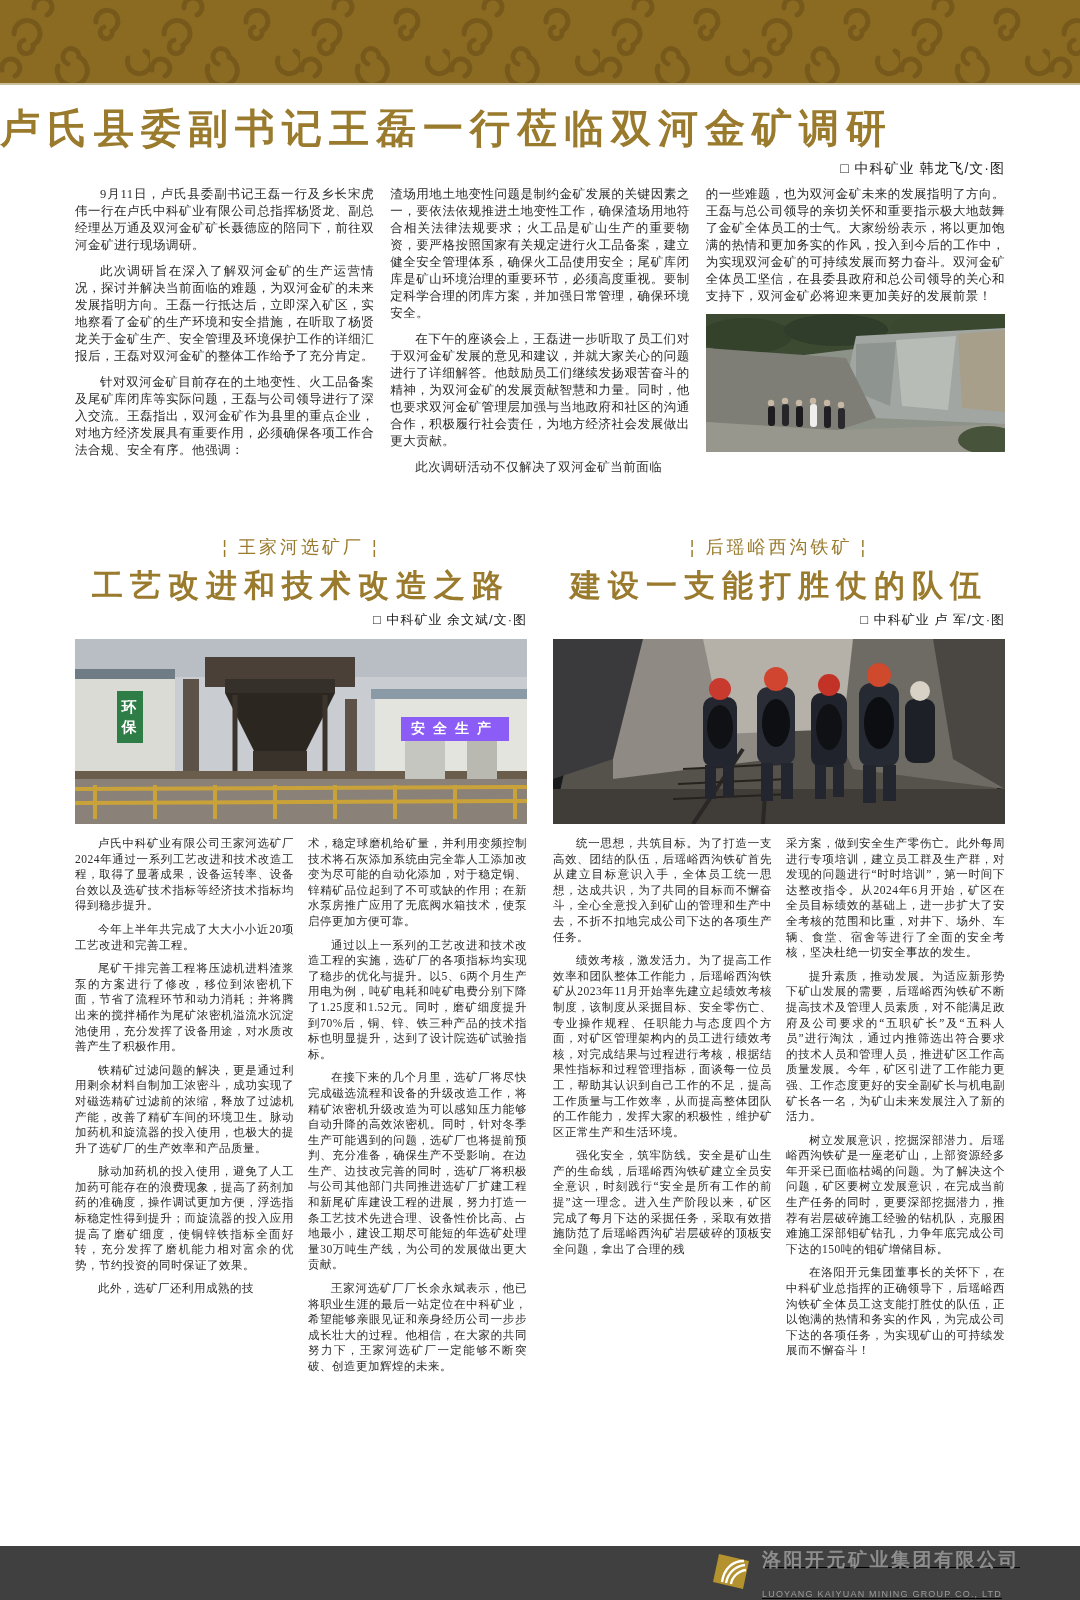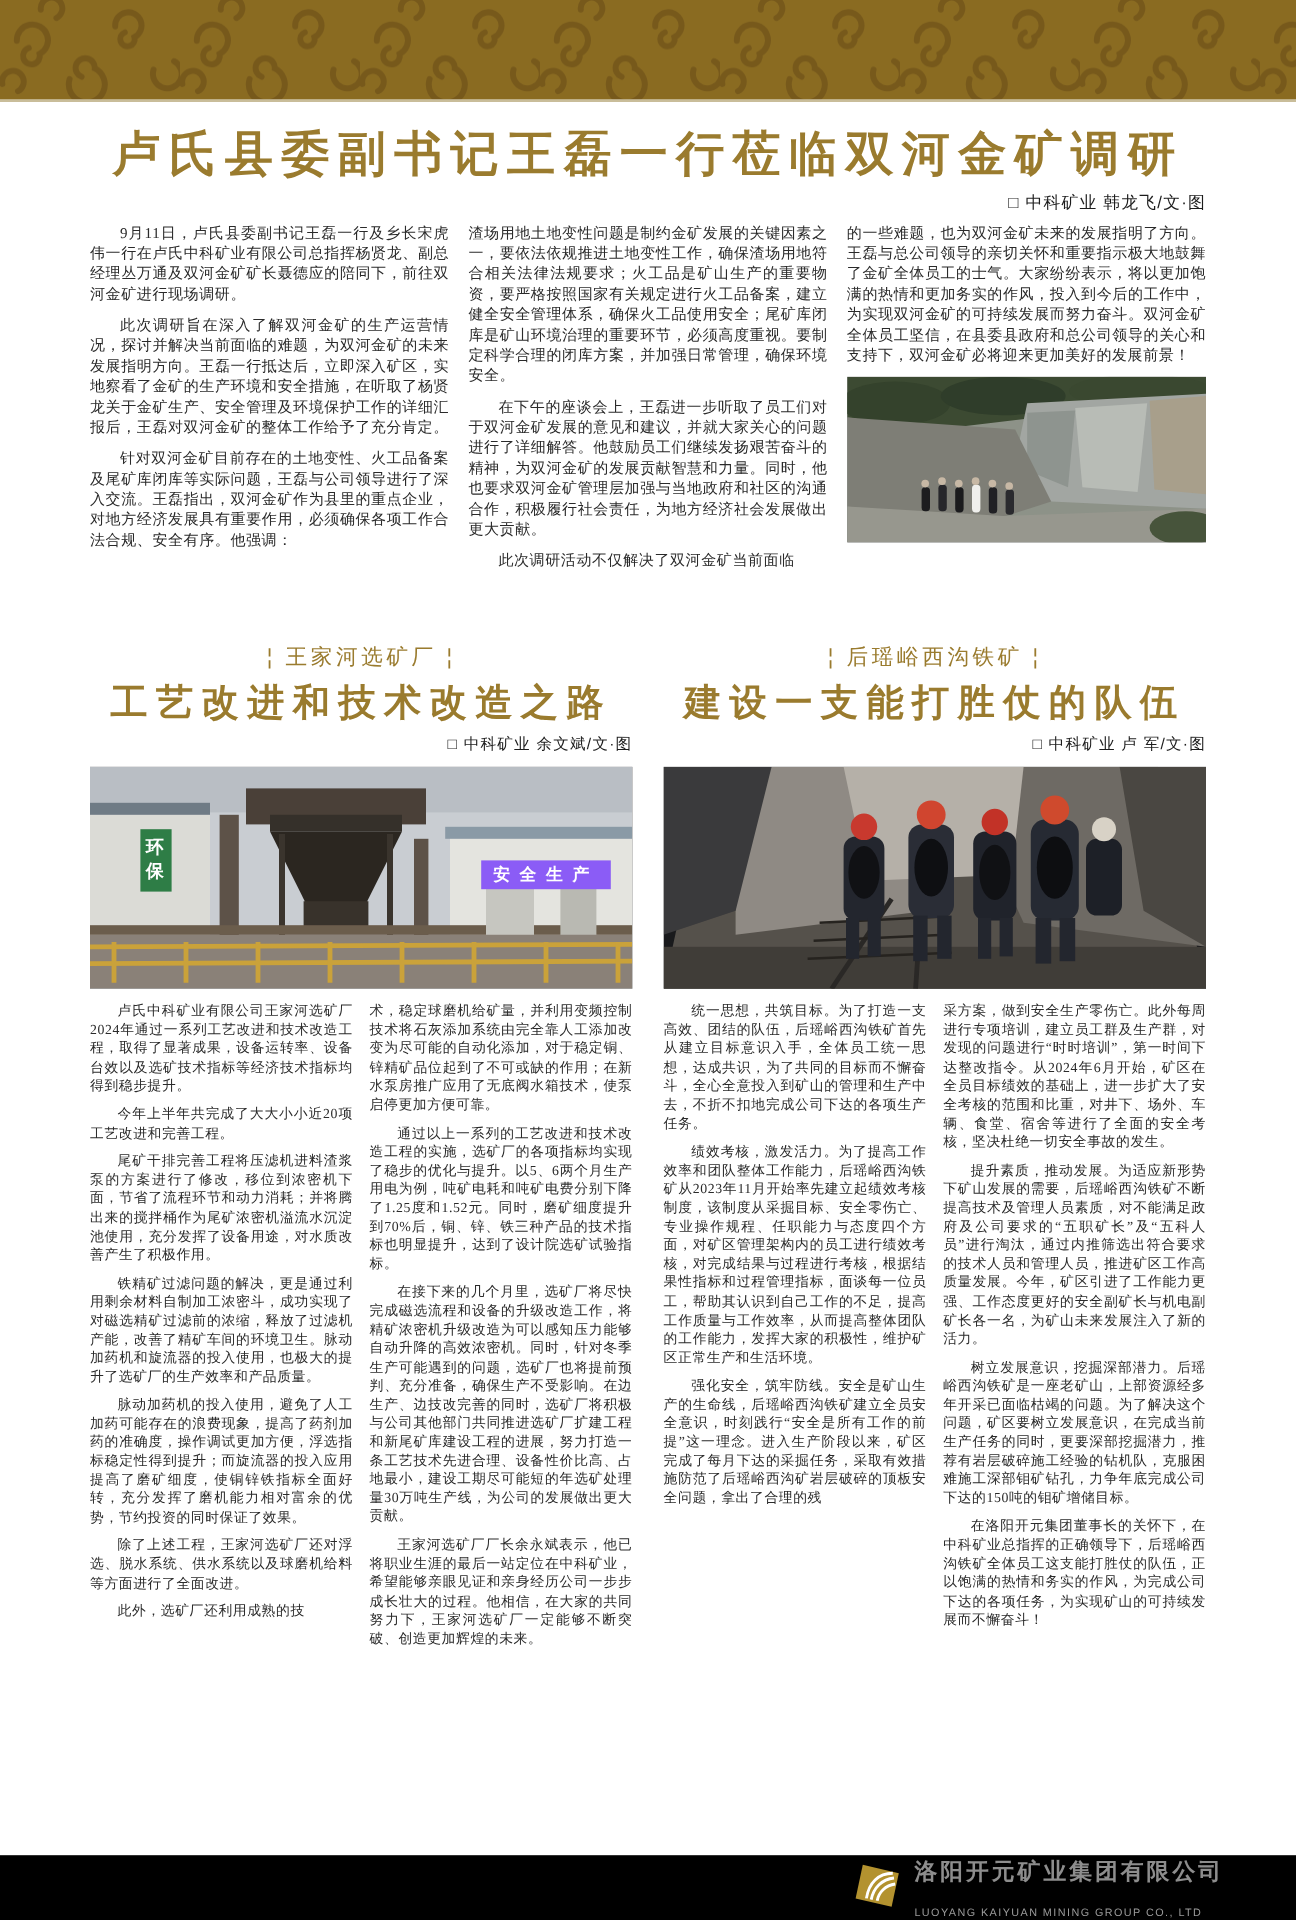--- a/index.html
+++ b/index.html
@@ -5,21 +5,21 @@
   html,body { margin:0; padding:0; background:#ffffff; }
   .page {
     position:relative; width:1080px; height:1600px; margin:0 auto;
     background:#ffffff; overflow:hidden;
     font-family:"Liberation Serif","DejaVu Serif",serif;
   }
   
   .top-border { width:1080px; height:85px; line-height:0; }
   
   .main-headline {
-    margin:16px 0 4px; text-align:center;
+    margin:16px 0 4px; text-align:left;
     font-size:40px; font-weight:700; letter-spacing:7px;
     color:#9a7b2e; font-family:"DejaVu Serif",serif;
   }
   .content-width { width:930px; margin:0 auto; }
   .byline {
     text-align:right; font-size:14px; color:#1c1c1c;
     font-family:"Liberation Sans","DejaVu Sans",sans-serif;
     letter-spacing:1px; margin:2px 0 8px;
   }
   
@@ -61,21 +61,21 @@
     background:#2e7d46; font-size:15px; letter-spacing:2px;
     text-align:center; line-height:20px; word-break:break-all;
   }
   .banner-red {
     right:18px; top:78px; background:#8b5cf6; font-size:14px;
     letter-spacing:8px; padding:3px 10px;
   }
   
   .page-footer {
     position:absolute; left:0; right:0; bottom:0; height:54px;
-    background:#000000; display:flex; align-items:center;
+    background:#404040; display:flex; align-items:center;
     justify-content:flex-end; padding-right:60px; gap:10px; box-sizing:border-box;text-decoration:underline;
   }
   .footer-text { text-align:left; font-family:"Liberation Sans","DejaVu Sans",sans-serif; }
   .footer-text .cn { font-size:19px; font-weight:700; color:#8d8d8d; letter-spacing:2.5px; }
   .footer-text .en { font-size:9px; color:#9b9b9b; letter-spacing:1.2px; margin-top:16px; }
 </style>
 </head>
 <body>
 
 <div class="page">
@@ -199,21 +199,20 @@
         <div class="banner-label banner-red">安全生产</div>
       </div>
 
       <div class="cols2">
         <div class="col body-text">
             <p>卢氏中科矿业有限公司王家河选矿厂2024年通过一系列工艺改进和技术改造工程，取得了显著成果，设备运转率、设备台效以及选矿技术指标等经济技术指标均得到稳步提升。</p>
             <p>今年上半年共完成了大大小小近20项工艺改进和完善工程。</p>
             <p>尾矿干排完善工程将压滤机进料渣浆泵的方案进行了修改，移位到浓密机下面，节省了流程环节和动力消耗；并将腾出来的搅拌桶作为尾矿浓密机溢流水沉淀池使用，充分发挥了设备用途，对水质改善产生了积极作用。</p>
             <p>铁精矿过滤问题的解决，更是通过利用剩余材料自制加工浓密斗，成功实现了对磁选精矿过滤前的浓缩，释放了过滤机产能，改善了精矿车间的环境卫生。脉动加药机和旋流器的投入使用，也极大的提升了选矿厂的生产效率和产品质量。</p>
             <p>脉动加药机的投入使用，避免了人工加药可能存在的浪费现象，提高了药剂加药的准确度，操作调试更加方便，浮选指标稳定性得到提升；而旋流器的投入应用提高了磨矿细度，使铜锌铁指标全面好转，充分发挥了磨机能力相对富余的优势，节约投资的同时保证了效果。</p>
-            <p>除了上述工程，王家河选矿厂还对浮选、脱水系统、供水系统以及球磨机给料等方面进行了全面改进。</p>
             <p>此外，选矿厂还利用成熟的技</p>
           </div>
         <div class="col body-text">
             <p class="cont">术，稳定球磨机给矿量，并利用变频控制技术将石灰添加系统由完全靠人工添加改变为尽可能的自动化添加，对于稳定铜、锌精矿品位起到了不可或缺的作用；在新水泵房推广应用了无底阀水箱技术，使泵启停更加方便可靠。</p>
             <p>通过以上一系列的工艺改进和技术改造工程的实施，选矿厂的各项指标均实现了稳步的优化与提升。以5、6两个月生产用电为例，吨矿电耗和吨矿电费分别下降了1.25度和1.52元。同时，磨矿细度提升到70%后，铜、锌、铁三种产品的技术指标也明显提升，达到了设计院选矿试验指标。</p>
             <p>在接下来的几个月里，选矿厂将尽快完成磁选流程和设备的升级改造工作，将精矿浓密机升级改造为可以感知压力能够自动升降的高效浓密机。同时，针对冬季生产可能遇到的问题，选矿厂也将提前预判、充分准备，确保生产不受影响。在边生产、边技改完善的同时，选矿厂将积极与公司其他部门共同推进选矿厂扩建工程和新尾矿库建设工程的进展，努力打造一条工艺技术先进合理、设备性价比高、占地最小，建设工期尽可能短的年选矿处理量30万吨生产线，为公司的发展做出更大贡献。</p>
             <p>王家河选矿厂厂长余永斌表示，他已将职业生涯的最后一站定位在中科矿业，希望能够亲眼见证和亲身经历公司一步步成长壮大的过程。他相信，在大家的共同努力下，王家河选矿厂一定能够不断突破、创造更加辉煌的未来。</p>
           </div>
       </div>
     </section>

